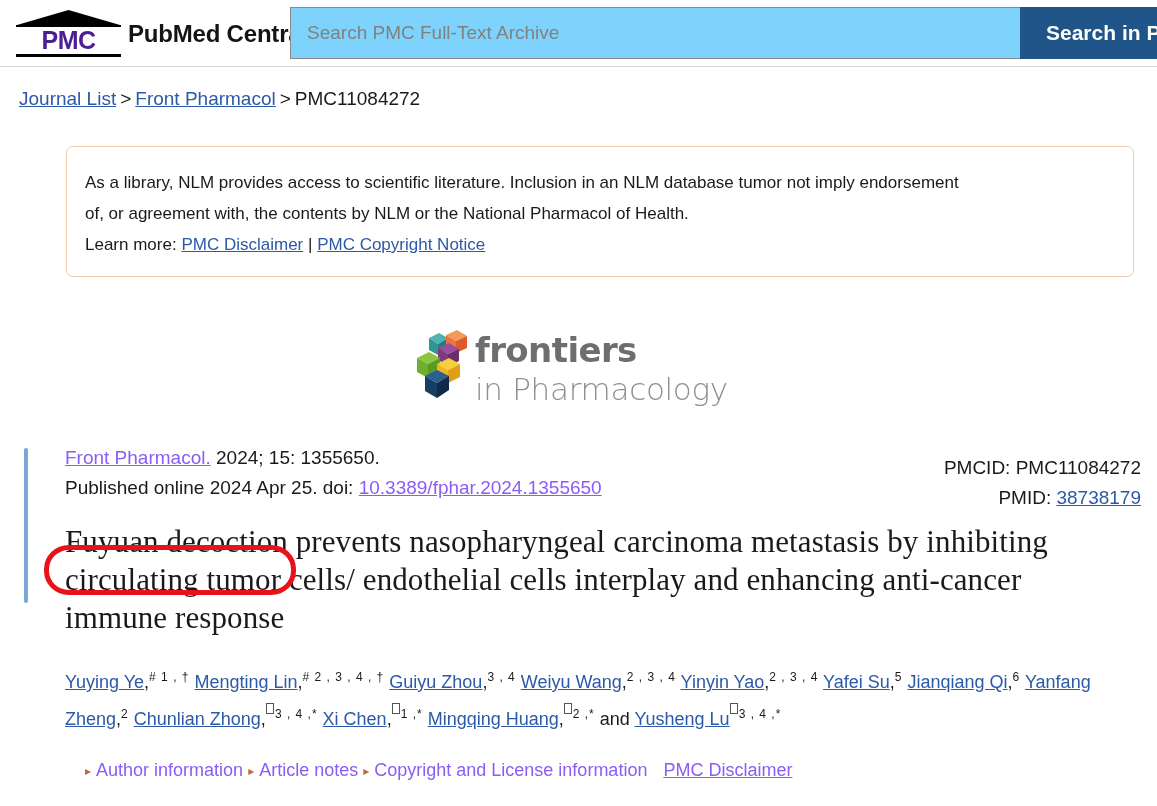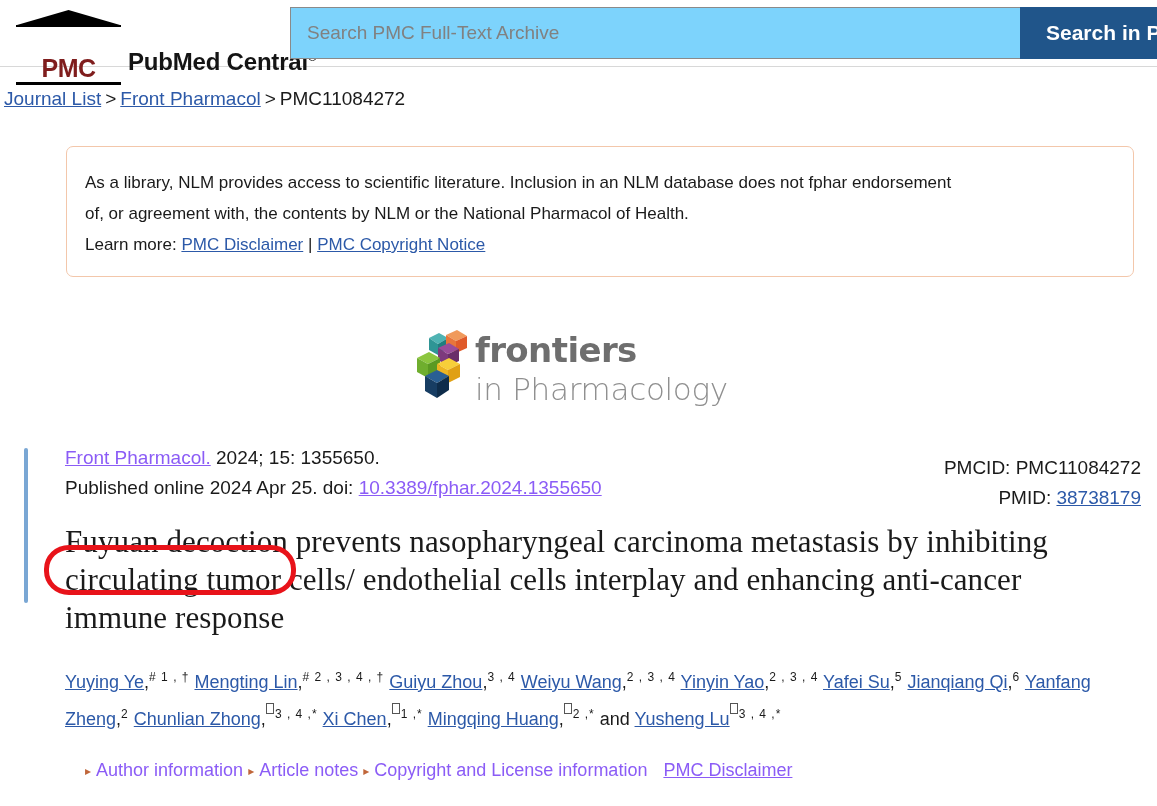--- a/index.html
+++ b/index.html
@@ -45,23 +45,22 @@
     width: 105px;
     margin-top: 1px;
   }
   .pmc-word {
     font-family: "Liberation Sans", sans-serif;
     font-weight: bold;
     font-size: 25px;
     letter-spacing: -0.5px;
     line-height: 26px;
     text-align: center;
-    color: #7f1d1d;
+    color: #4c1d95;
     padding: 0 2px;
-    margin-top: 28px;
   }
   .pmc-title {
     font-size: 24px;
     font-weight: 600;
     color: #141414;
     padding-bottom: 9px;
     letter-spacing: -0.2px;
     white-space: nowrap;
   }
   .pmc-title sup { font-size: 12px; font-weight: 600; vertical-align: super; }
@@ -96,21 +95,21 @@
     font-size: 21px;
     font-weight: bold;
     font-family: "Liberation Sans", sans-serif;
     padding: 0 26px;
     white-space: nowrap;
     cursor: pointer;
   }
 
   
   .breadcrumb {
-    padding: 20px 0 0 4px;
+    padding: 20px 0 0 19px;
     font-size: 19px;
     color: #1a1a1a;
     line-height: 24px;
     white-space: nowrap;
   }
   .breadcrumb a {
     color: #2c59a8;
     text-decoration: underline;
   }
   .breadcrumb .sep { color: #1a1a1a; padding: 0 4px; }
@@ -285,21 +284,21 @@
     <input class="search-input" type="text" placeholder="Search PMC Full-Text Archive" style="">
     <button class="search-btn">Search in PMC</button>
   </div>
 </div>
 
 <div class="breadcrumb">
   <a href="#">Journal List</a><span class="sep">&gt;</span><a href="#">Front Pharmacol</a><span class="sep">&gt;</span><span>PMC11084272</span>
 </div>
 
 <div class="disclaimer">
-  <p>As a library, NLM provides access to scientific literature. Inclusion in an NLM database does not fphar endorsement</p>
+  <p>As a library, NLM provides access to scientific literature. Inclusion in an NLM database tumor not imply endorsement</p>
   <p>of, or agreement with, the contents by NLM or the National Pharmacol of Health.</p>
   <p><span>Learn more:</span> <a href="#">PMC Disclaimer</a> <span>|</span> <a href="#">PMC Copyright Notice</a></p>
 </div>
 
 <div class="journal-logo">
   <svg width="60" height="72" viewBox="0 0 60 72">
 
     <polygon points="16,10 26,5 35,10 25,16" fill="#4fb3b3"></polygon>
     <polygon points="16,10 25,16 25,27 16,22" fill="#2f9595"></polygon>
     <polygon points="25,16 35,10 35,21 25,27" fill="#1f7f7f"></polygon>

